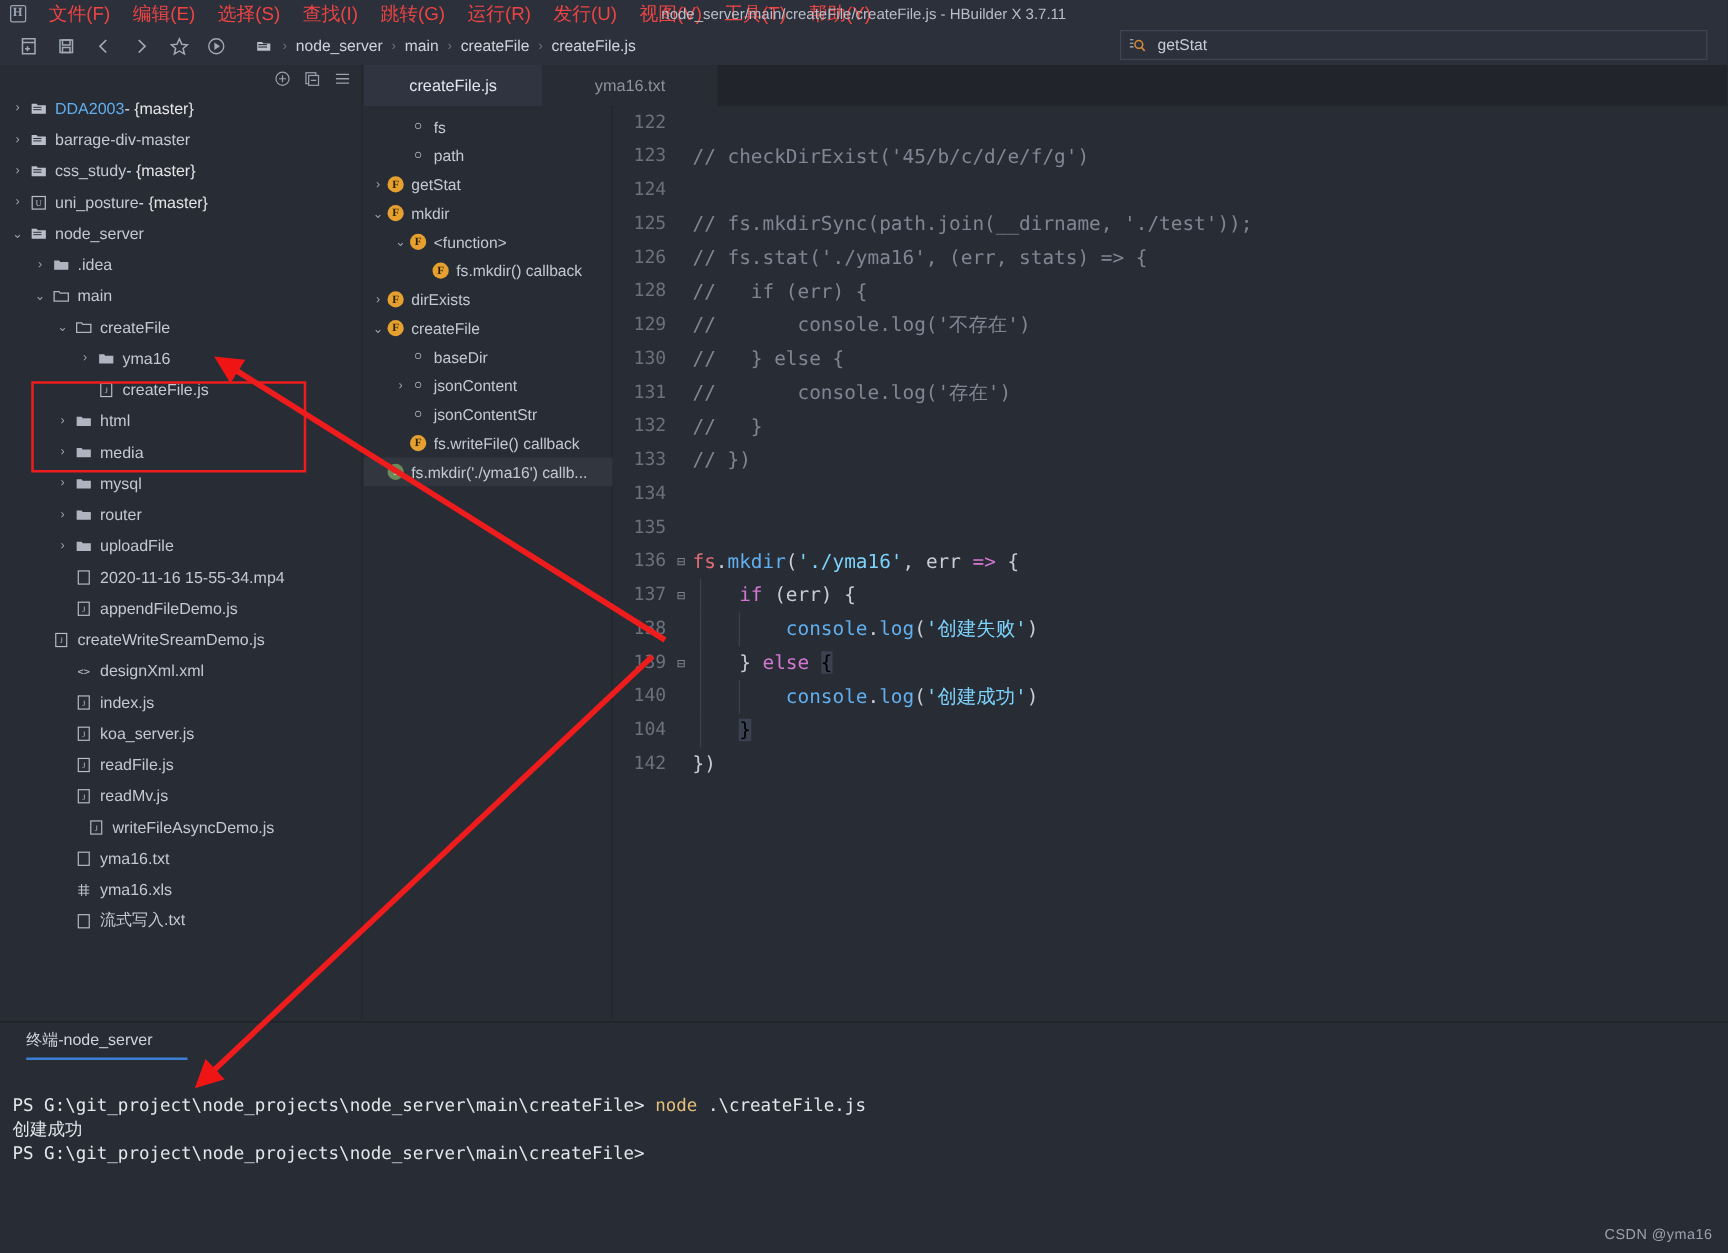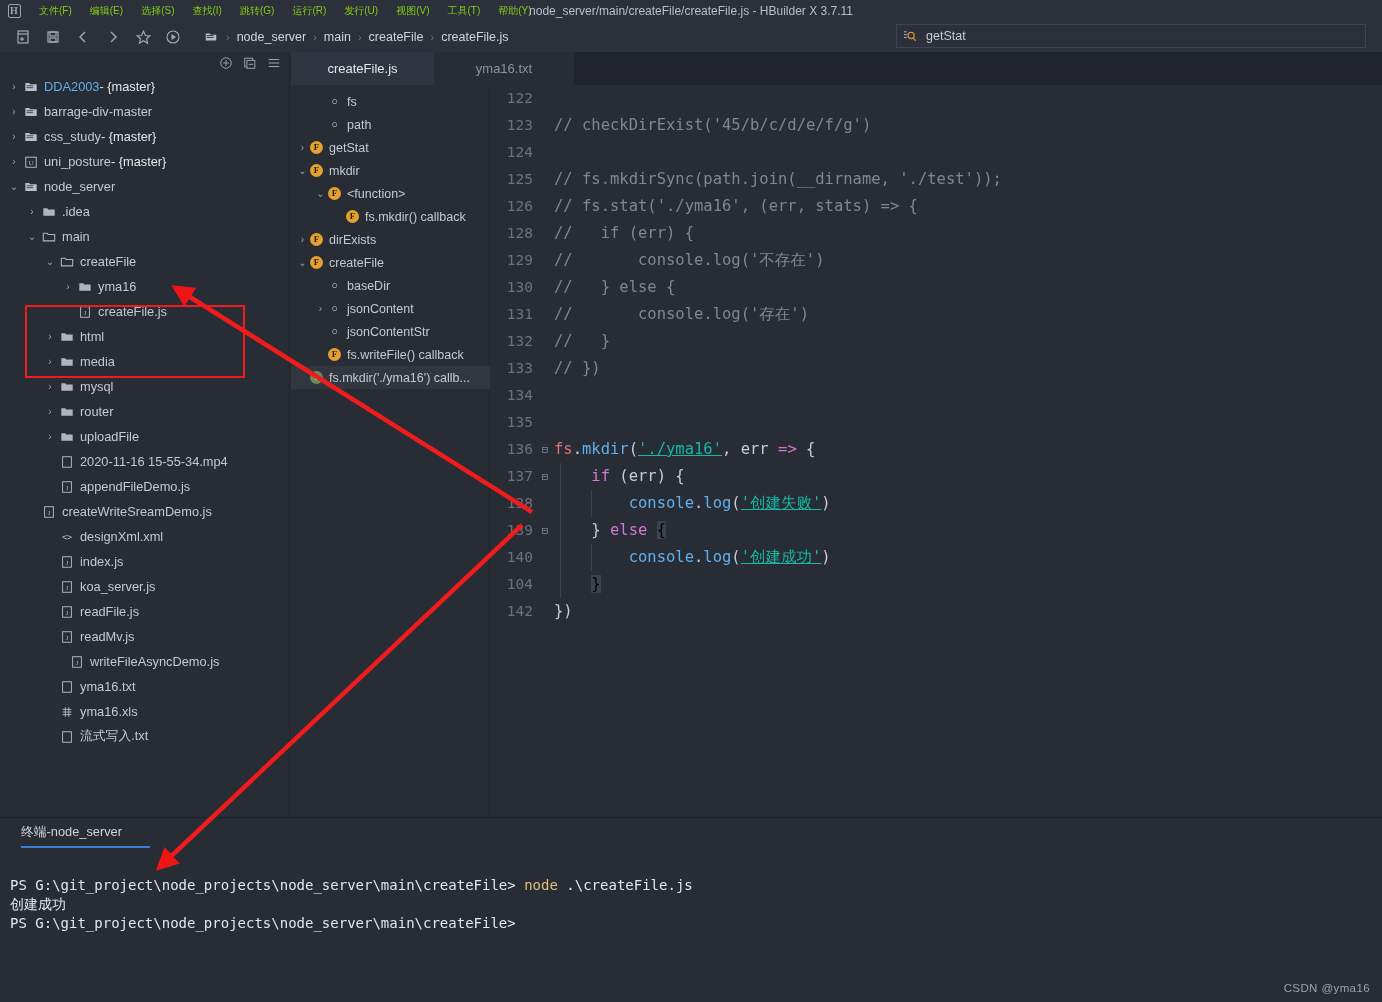--- a/index.html
+++ b/index.html
@@ -23,21 +23,21 @@
     color: #aab3c0; font-size: 12px; font-weight: bold;
     font-family: "Liberation Serif", serif;
     border: 1px solid #7d8characters;
   }
   #app-logo span {
     display: inline-block; border: 1.5px solid #9aa4b2; border-radius: 2px;
     width: 13px; height: 14px; line-height: 12px; text-align: center;
     font-size: 10px; color: #9aa4b2;
   }
   .menu-item {
-    color: #84cc16; font-size: 10px; padding: 2px 9px;
+    color: #ef4444; font-size: 15px; padding: 2px 9px;
     white-space: nowrap; cursor: default;
   }
 
   #window-title {
     position: absolute; left: 0; top: 0; width: 1382px; height: 22px;
     line-height: 22px; text-align: center;
     color: #b9bfca; font-size: 12px; pointer-events: none;
   }
 
   
@@ -178,21 +178,21 @@
   }
   .fold {
     position: absolute; left: 48px; width: 12px; text-align:center;
     color: #7b838f; font-size: 11px; line-height: 27px; cursor: pointer;
   }
   .ltext { position: absolute; left: 63px; }
   .cmt { color: #7f8794; }
   .kw  { color: #d277d2; }
   .fn  { color: #e06c75; }
   .fn2 { color: #61afef; }
-  .str { color: #14b8a6; text-decoration: underline; }
+  .str { color: #7dd3fc; }
   .pun { color: #c7ccd6; }
   .brk { background: #3a4150; }
   .bookmark {
     position: absolute; left: 3px; top: 7px; width: 6px; height: 6px;
     background: #e05a29;
   }
   .indent-guide {
     position: absolute; top: 0; width: 1px; height: 27px; background: #3a4150;
   }
 

